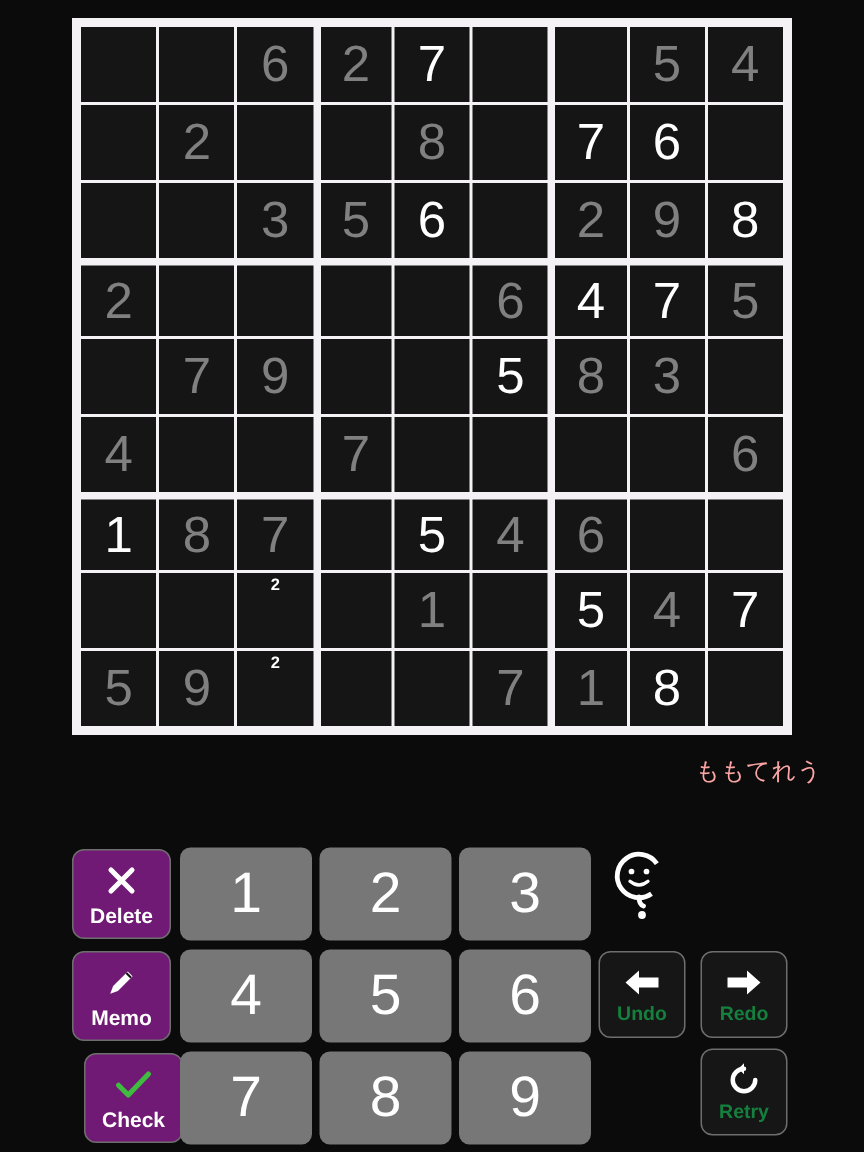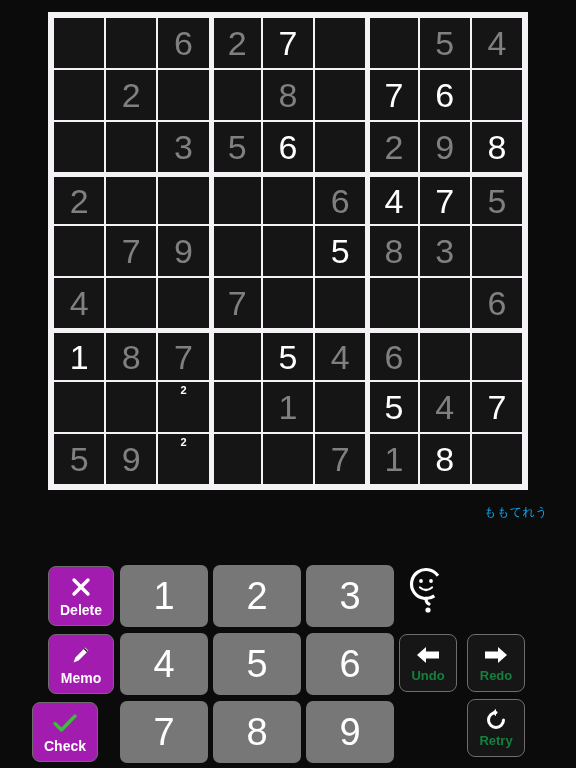--- a/index.html
+++ b/index.html
@@ -51,41 +51,41 @@
     line-height: 1;
   }
 
   
   #statusbar {
     position: absolute; left: 0; top: 498px;
     width: 576px; height: 62px;
   }
   #nickname {
     position: absolute; right: 28px; top: 6px;
-    font-size: 12px; color: #0ea5e9; letter-spacing: .5px;
+    font-size: 16px; color: #fca5a5; letter-spacing: .5px;
   }
   #status-row {
     position: absolute; left: 0; top: 24px; width: 576px; height: 32px;
     display: flex; align-items: center;
   }
   #id-group { display: flex; align-items: center; margin-left: 50px; }
   #id-icon { width: 20px; height: 20px; margin-right: 8px; }
   #game-id { font-size: 15px; color: #8a8a8a; letter-spacing: .3px; }
   #turn-group { display: flex; align-items: baseline; margin-left: 32px; }
   #time-group { display: flex; align-items: baseline; margin-left: 44px; }
   .stat-label { font-size: 16px; color: #b5b5b5; margin-right: 6px; }
   .stat-value { font-size: 27px; color: #ffffff; font-weight: 400; letter-spacing: .5px; }
 
   
   #pad { position: absolute; left: 0; top: 562px; width: 576px; height: 206px; }
 
   .func-btn {
     position: absolute;
     width: 66px; height: 60px;
-    background: #a21caf;
+    background: #701a75;
     border: 1px solid #6e6e6e;
     border-radius: 8px;
     display: flex; flex-direction: column;
     align-items: center; justify-content: center;
     color: #ffffff;
   }
   .func-btn .glyph { height: 26px; display: flex; align-items: center; justify-content: center; }
   .func-btn .lbl { font-size: 14px; font-weight: bold; margin-top: 2px; }
 
   .num-btn {
@@ -316,21 +316,21 @@
     <div class="func-btn" style="left:48px; top:72px;">
       <span class="glyph">
         <svg width="24" height="24" viewBox="0 0 24 24">
           <path d="M4.5 19.5 L6.4 14.4 L16.2 4.6 L19.4 7.8 L9.6 17.6 Z" fill="#ffffff"></path>
           <path d="M15.2 5.6 L18.4 8.8" stroke="#161616" stroke-width="1.4"></path>
         </svg>
       </span>
       <span class="lbl">Memo</span>
     </div>
 
-    <div class="func-btn" style="left:32px; top:140px;">
+    <div class="func-btn" style="left:56px; top:140px;">
       <span class="glyph">
         <svg width="26" height="22" viewBox="0 0 26 22">
           <path d="M3 11.5 L9.5 18 L23 4" fill="none" stroke="#3fbb3f" stroke-width="3.4" stroke-linecap="round" stroke-linejoin="round"></path>
         </svg>
       </span>
       <span class="lbl">Check</span>
     </div>
 
     <div class="num-btn" style="left:120px; top:3px;">1</div>
     <div class="num-btn" style="left:213px; top:3px;">2</div>

